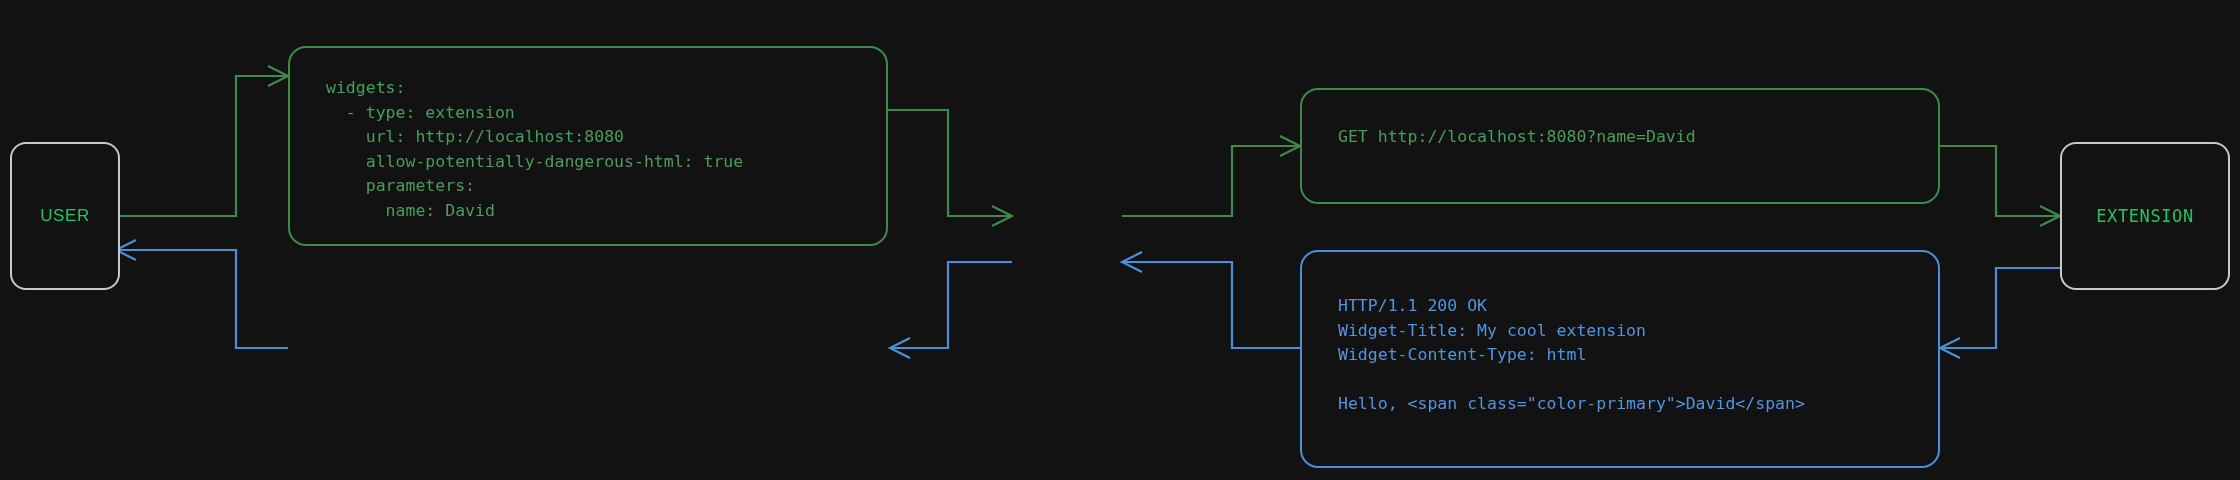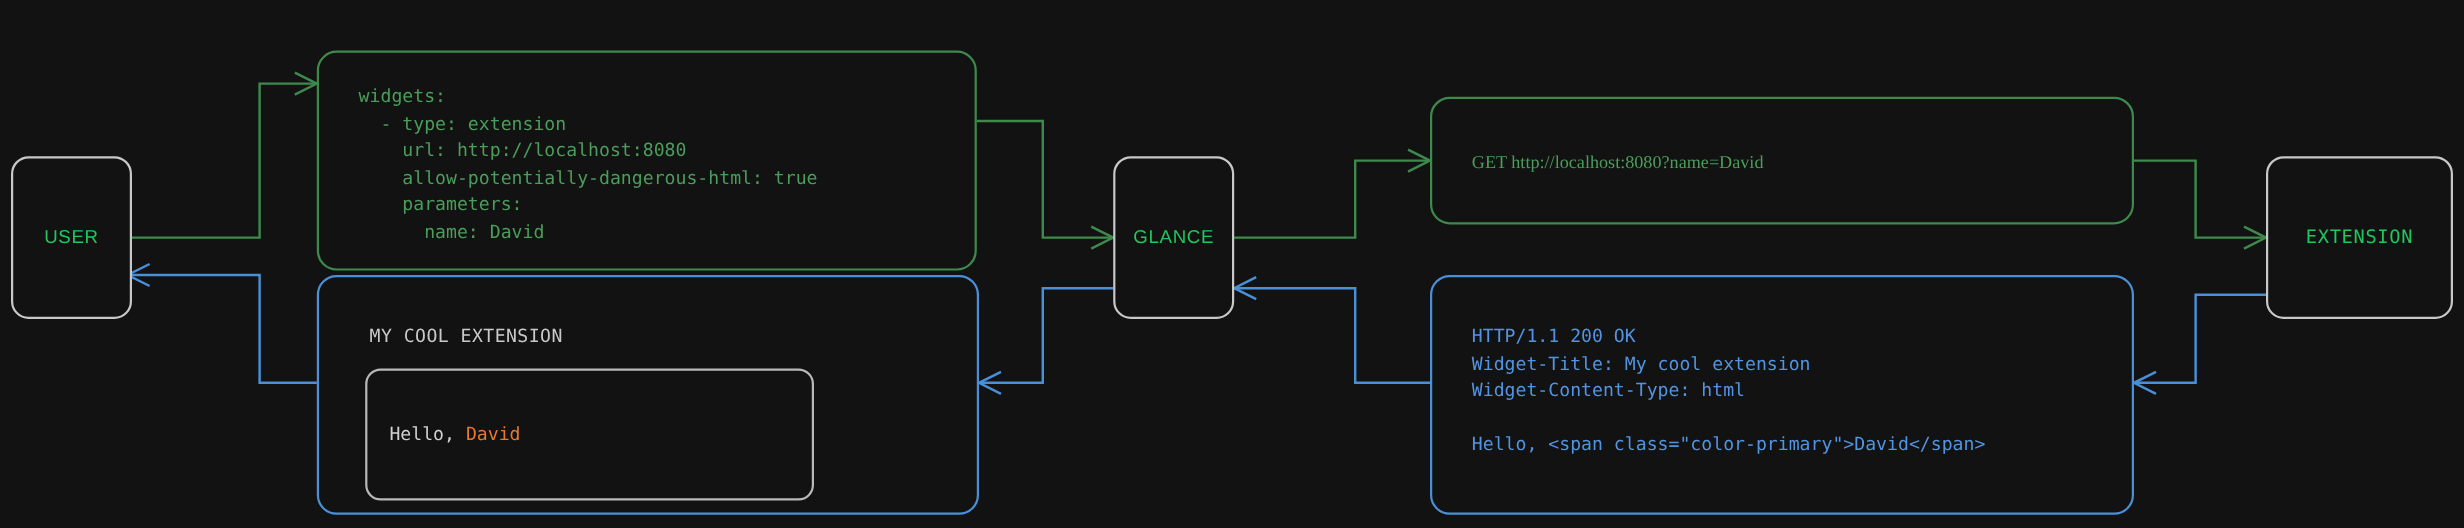--- a/index.html
+++ b/index.html
@@ -91,22 +91,21 @@
     left: 36px;
     top: 28px;
   }
 
   #box-get {
     left: 1300px; top: 88px; width: 640px; height: 116px;
   }
   #box-get .code {
     position: absolute;
     left: 36px;
-    top: 46px;
-    font-family: Liberation Serif, serif;
+    top: 35px;
   }
 
   #box-response {
     left: 1300px; top: 250px; width: 640px; height: 218px; padding-left: 14px;
   }
   #box-response .code {
     position: absolute;
     left: 36px;
     top: 42px;
   }
@@ -195,23 +194,20 @@
         <path d="M136,240 L116,250 L136,260"></path>
       </g>
 
     </g>
   </svg>
 
   <div class="actor sans" id="node-user">
     <span class="actor-label">USER</span>
   </div>
 
-  <div class="actor sans" id="node-glance">
-    <span class="actor-label">GLANCE</span>
-  </div>
 
   <div class="actor mono" id="node-extension">
     <span class="actor-label">EXTENSION</span>
   </div>
 
   <div class="msgbox green" id="box-yaml">
     <pre class="code green">widgets:
   - type: extension
     url: http://localhost:8080
     allow-potentially-dangerous-html: true
@@ -224,20 +220,14 @@
   </div>
 
   <div class="msgbox blue" id="box-response">
     <pre class="code blue">HTTP/1.1 200 OK
 Widget-Title: My cool extension
 Widget-Content-Type: html
 
 Hello, &lt;span class="color-primary"&gt;David&lt;/span&gt;</pre>
   </div>
 
-  <div class="msgbox blue" id="box-widget">
-    <div id="widget-title">MY COOL EXTENSION</div>
-    <div id="widget-card">
-      <div id="widget-card-text"><span>Hello, </span><span class="accent">David</span></div>
-    </div>
-  </div>
 
 </div>
 
 </body></html>

